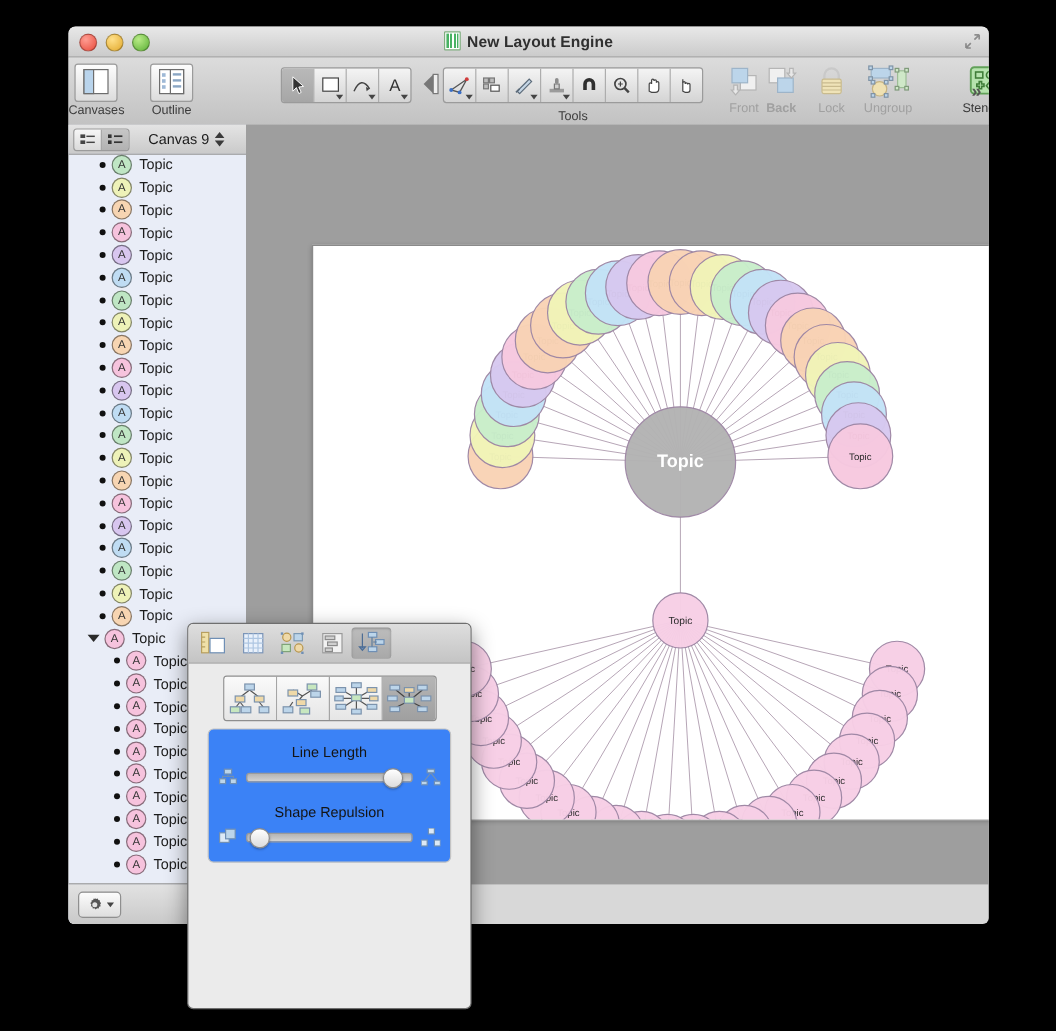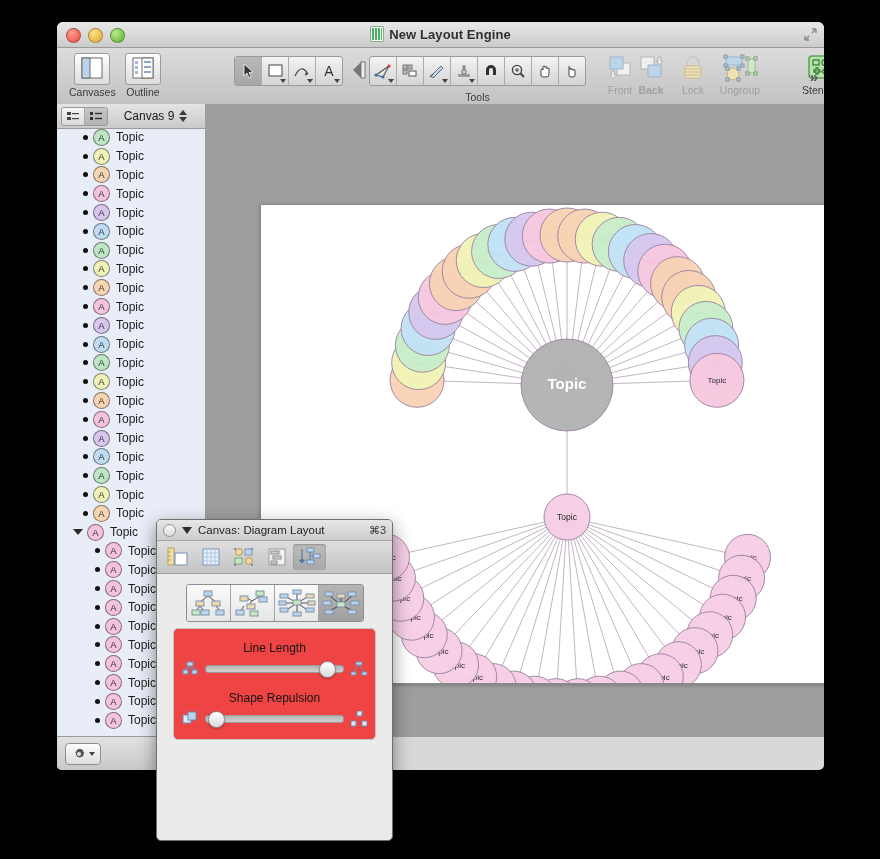--- a/index.html
+++ b/index.html
@@ -114,21 +114,21 @@
   .chk:after{content:"";position:absolute;left:3px;top:2px;width:4px;height:8px;
     border:solid #16305f;border-width:0 2px 2px 0;transform:rotate(40deg);}
   .chklabel{font-size:14px;color:#131313;}
   .styleseg{display:flex;border:1px solid #8e8e8e;border-radius:3px;overflow:hidden;
     width:176px;margin:0 auto 4px auto;}
   .styleseg .sc{width:44px;height:36px;border-right:1px solid #a5a5a5;
     background:linear-gradient(#fafafa,#e6e6e6);display:flex;align-items:center;justify-content:center;}
   .styleseg .sc:last-child{border-right:none;}
   .styleseg .sc.on{background:linear-gradient(#b5b5b5,#a0a0a0);}
   .groupbox{margin:6px 4px 0 4px;border:1px solid #c3c3c3;border-radius:5px;
-    background:#ef4444;padding:8px 8px 12px 8px;}
+    background:#3b82f6;padding:8px 8px 12px 8px;}
   .sld-label{text-align:center;font-size:12px;color:#141414;margin:4px 0 6px;}
   .sld-row{display:flex;align-items:center;gap:7px;}
   .track{position:relative;flex:1;height:6px;border-radius:3px;
     background:linear-gradient(#b4b4b4,#d2d2d2);border:1px solid #9a9a9a;}
   .thumb{position:absolute;top:-5px;width:15px;height:15px;border-radius:50%;
     border:1px solid #8b8b8b;background:linear-gradient(#ffffff,#dcdcdc);
     box-shadow:0 1px 2px rgba(0,0,0,.3);}
   .sicon{width:16px;height:16px;flex:0 0 auto;}
 </style>
 </head>
@@ -147,21 +147,21 @@
         <span class="docicon"></span><span>New Layout Engine</span>
       </div>
       <svg class="fullscreen" viewBox="0 0 13 13">
         <path d="M1 12 L5 8 M1 12 L1 8 M1 12 L5 12" stroke="#4a4a4a" stroke-width="1.4" fill="none"></path>
         <path d="M12 1 L8 5 M12 1 L12 5 M12 1 L8 1" stroke="#4a4a4a" stroke-width="1.4" fill="none"></path>
       </svg>
     </div>
 
     <div class="toolbar">
 
-      <div class="tb-item" style="left:12px;">
+      <div class="tb-item" style="left:0;">
         <div class="btnbox">
           <svg width="32" height="28" viewBox="0 0 32 28">
             <rect x="6" y="4" width="20" height="20" fill="#fff" stroke="#6d6d6d"></rect>
             <rect x="6" y="4" width="8" height="20" fill="#b9d4ec" stroke="#6d6d6d"></rect>
           </svg>
         </div>
         <div class="tb-label">Canvases</div>
       </div>
 
       <div class="tb-item" style="left:68px;">
@@ -724,26 +724,20 @@
             <text x="306" y="315" text-anchor="middle" font-size="8.5" fill="#2b2b2b" font-family="&quot;Liberation Sans&quot;, sans-serif">Topic</text>
             <circle cx="306" cy="180" r="46" fill="#b3b3b3" stroke="#9d86a4" stroke-width="1" opacity="0.97"></circle>
             <text x="306" y="184" text-anchor="middle" font-size="15" fill="#ffffff" font-family="&quot;Liberation Sans&quot;, sans-serif" font-weight="bold">Topic</text>
           </svg>
       </div>
     </div>
 
   </div>
 
   <div class="inspector">
-    <div class="insp-title">
-      <span class="insp-circle"></span>
-      <span class="insp-tri"></span>
-      <span>Canvas: Diagram Layout</span>
-      <span class="insp-key">⌘3</span>
-    </div>
 
     <div class="insp-tabs">
       <div class="itab">
         <svg width="22" height="20" viewBox="0 0 22 20">
             <rect x="1" y="1" width="6" height="17" fill="#efe0a8" stroke="#b79f5e"></rect>
             <g stroke="#b79f5e">
               <path d="M1 5 h3 M1 9 h3 M1 13 h3"></path>
             </g>
             <rect x="8" y="6" width="12" height="12" fill="#fff" stroke="#6f8fb5"></rect>
           </svg>

